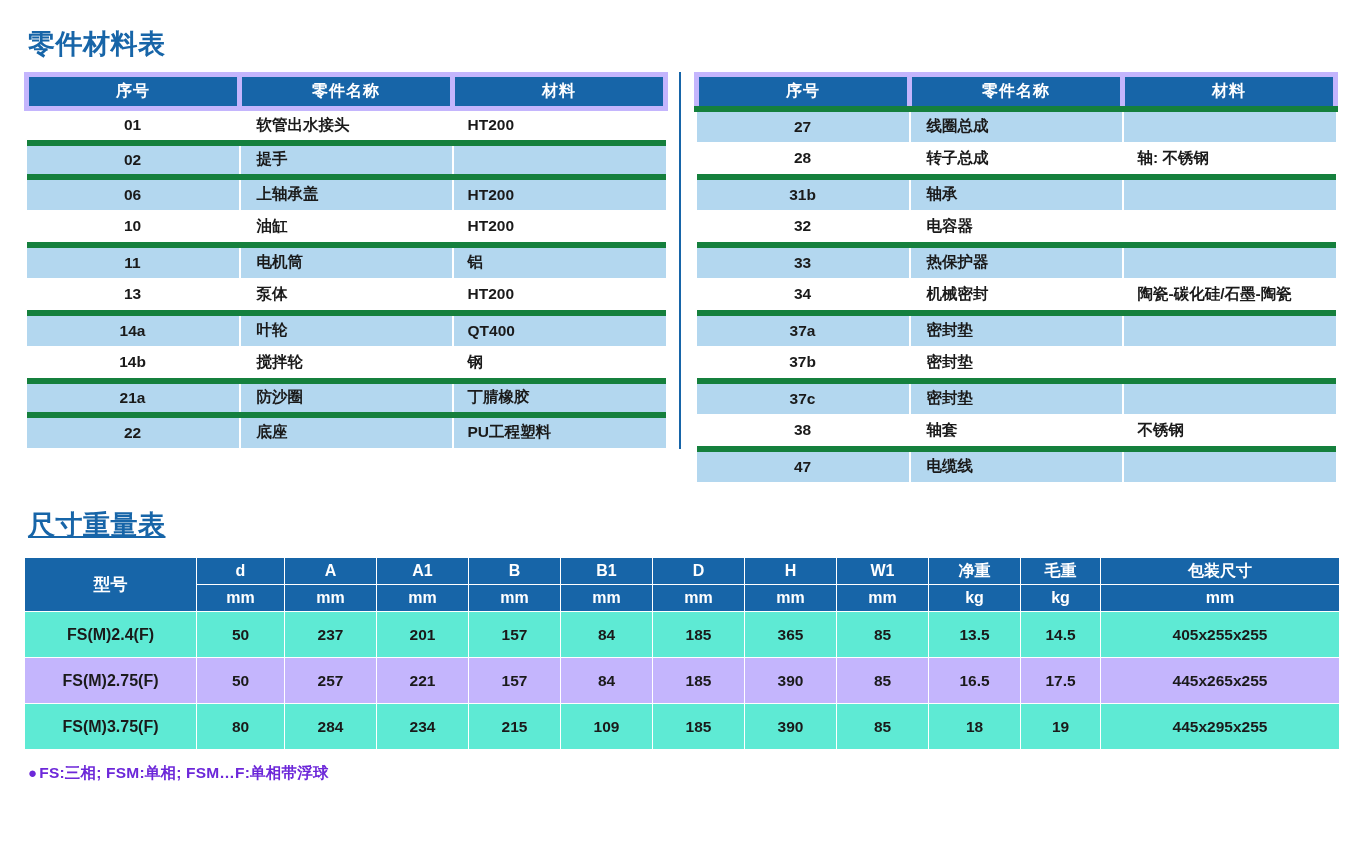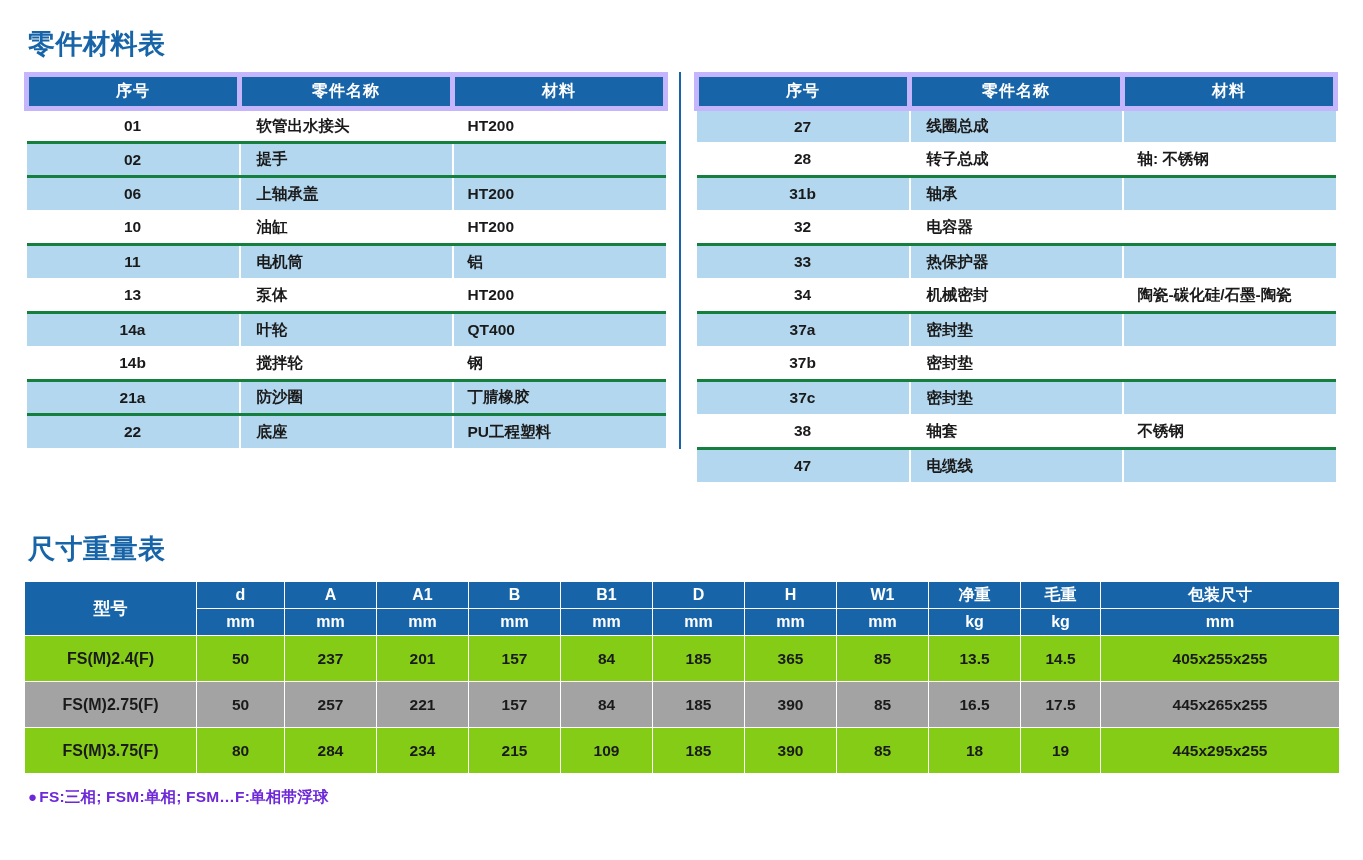--- a/index.html
+++ b/index.html
@@ -65,21 +65,21 @@
     padding-left: 16px;
     width: 258px;
   }
   table.parts td.c-mat {
     text-align: left;
     padding-left: 14px;
   }
   tr.odd td { background: #ffffff; }
   tr.even td { background: #b3d7ef; }
   table.parts td { border-left: none; border-right: none; }
-  table.parts tr.even td { border-top: 3px solid #15803d; border-bottom: 1px solid #ffffff; }
+  table.parts tr.even td { border-top: 6px solid #15803d; border-bottom: 1px solid #ffffff; }
 
   
   table.parts td.c-no, table.parts th.h-no { border-right: 2px solid #ffffff; }
   table.parts td.c-name, table.parts th.h-name { border-right: 2px solid #ffffff; }
 
   .parts-left, .parts-right { position: relative; }
   .parts-left::after {
     content: "";
     position: absolute;
     top: 0; right: -13px;
@@ -109,22 +109,22 @@
     font-size: 17px;
   }
   table.dim td {
     height: 46px;
     font-size: 15.5px;
     font-weight: bold;
     text-align: center;
     border: 1px solid #ffffff;
     box-sizing: border-box;
   }
-  table.dim tr.odd td { background: #84cc16; }
-  table.dim tr.even td { background: #a3a3a3; }
+  table.dim tr.odd td { background: #5eead4; }
+  table.dim tr.even td { background: #c4b5fd; }
   table.dim td.modelcell { font-size: 16px; }
 
   .footnote {
     margin: 13px 0 0 4px;
     font-size: 15.5px;
     font-weight: bold;
     color: #6d28d9;
     letter-spacing: 0.2px;
   }
   .footnote .bullet {
@@ -267,21 +267,21 @@
           <tr class="even">
             <td class="c-no">47</td>
             <td class="c-name">电缆线</td>
             <td class="c-mat"></td>
           </tr>
         </tbody>
       </table>
     </div>
   </div>
 
-  <h1 class="section-title" style="margin-top:48px;">尺寸重量表</h1>
+  <h1 class="section-title" style="margin-top:24px;text-decoration:underline;">尺寸重量表</h1>
 
   <div class="dim-wrap">
     <table class="tbl dim">
       <colgroup>
         <col style="width:172px">
         <col style="width:88px">
         <col style="width:92px">
         <col style="width:92px">
         <col style="width:92px">
         <col style="width:92px">

